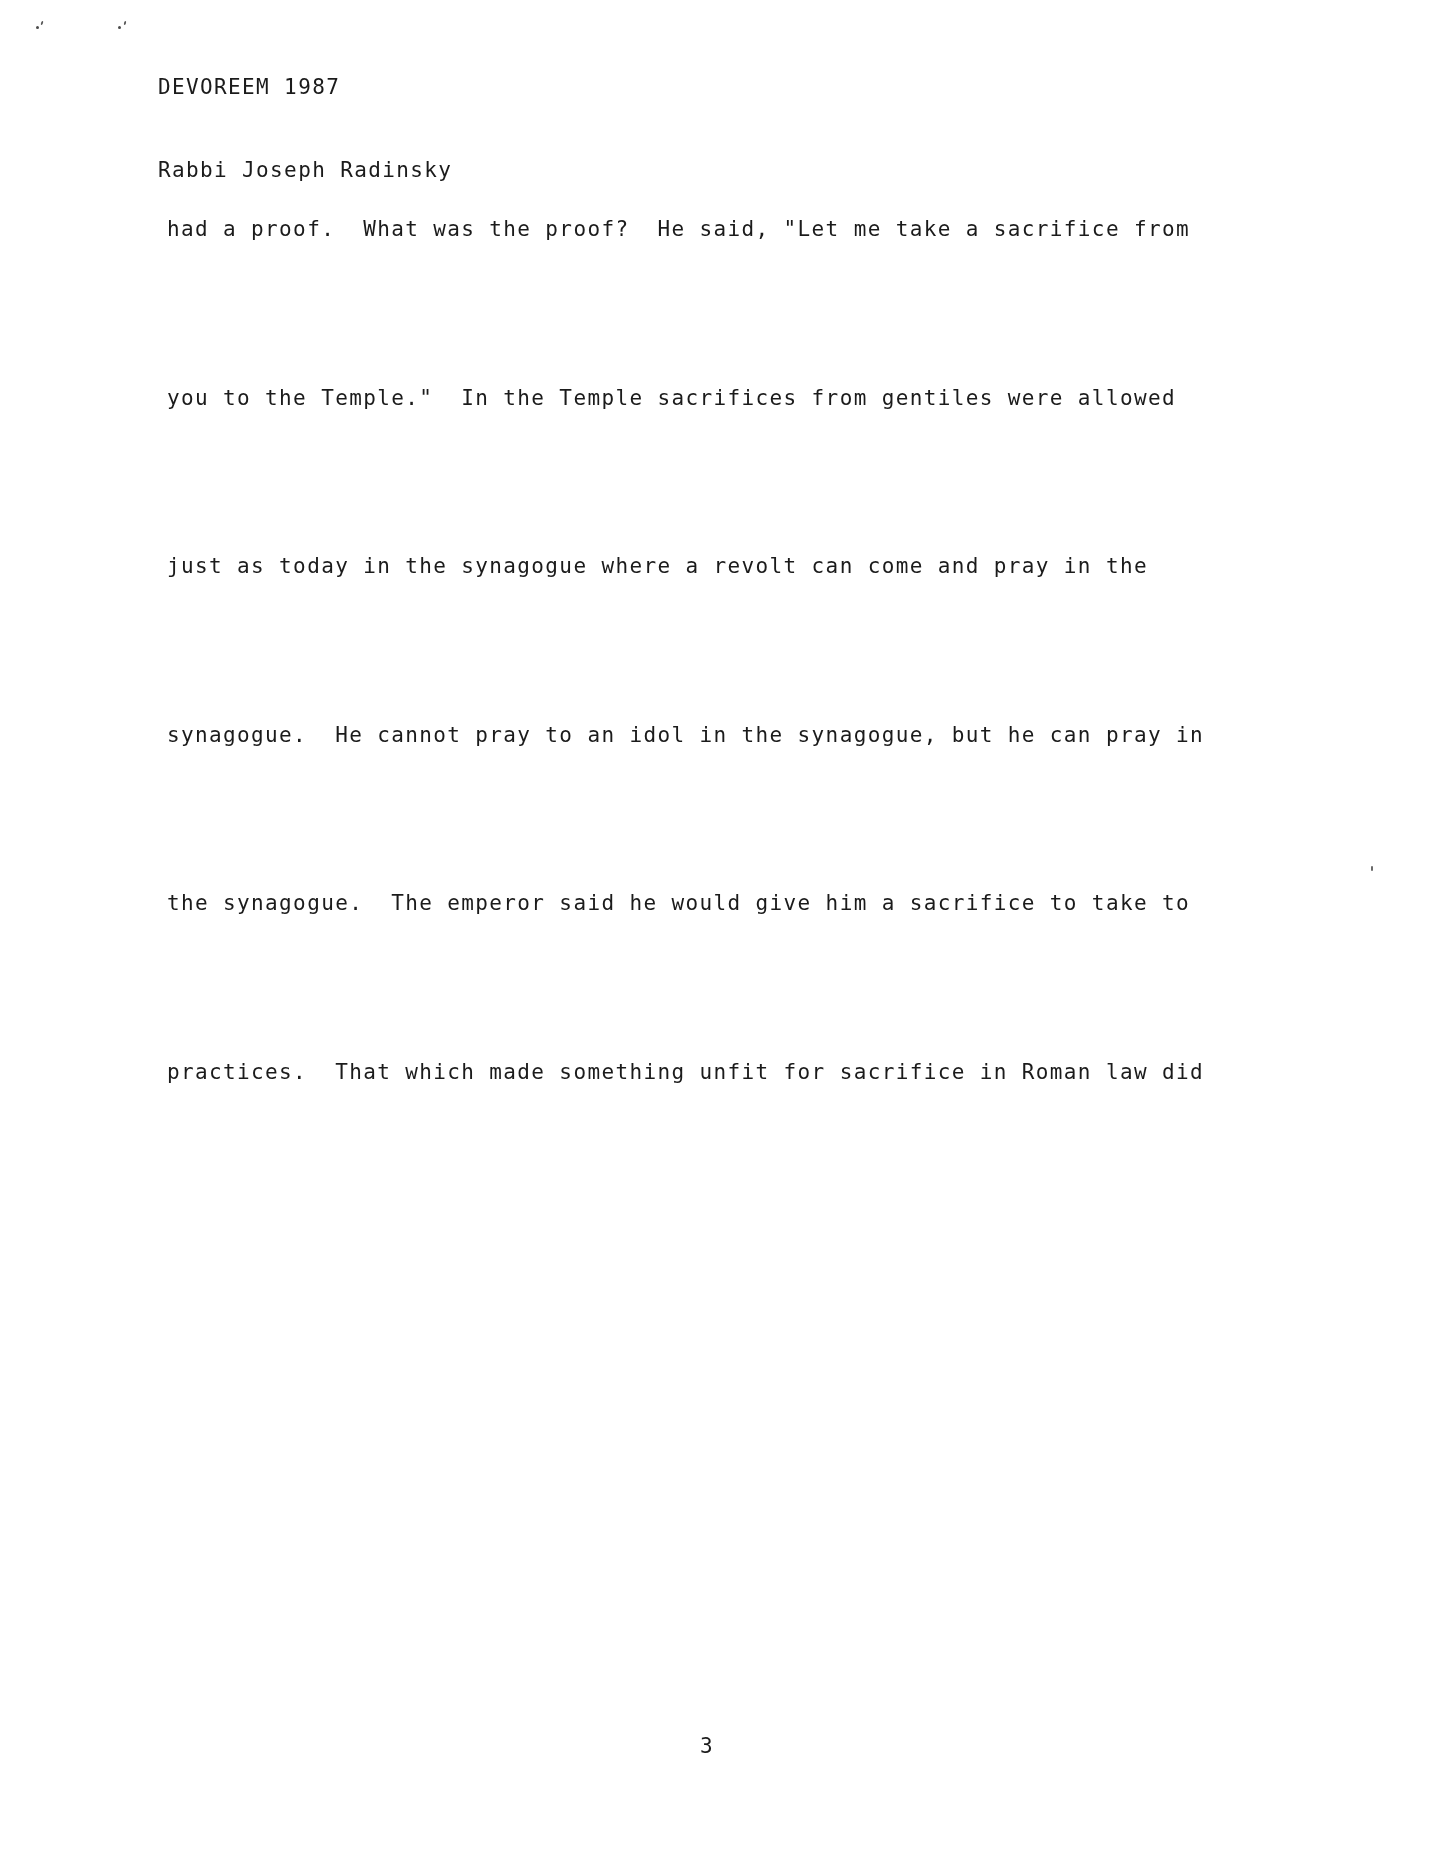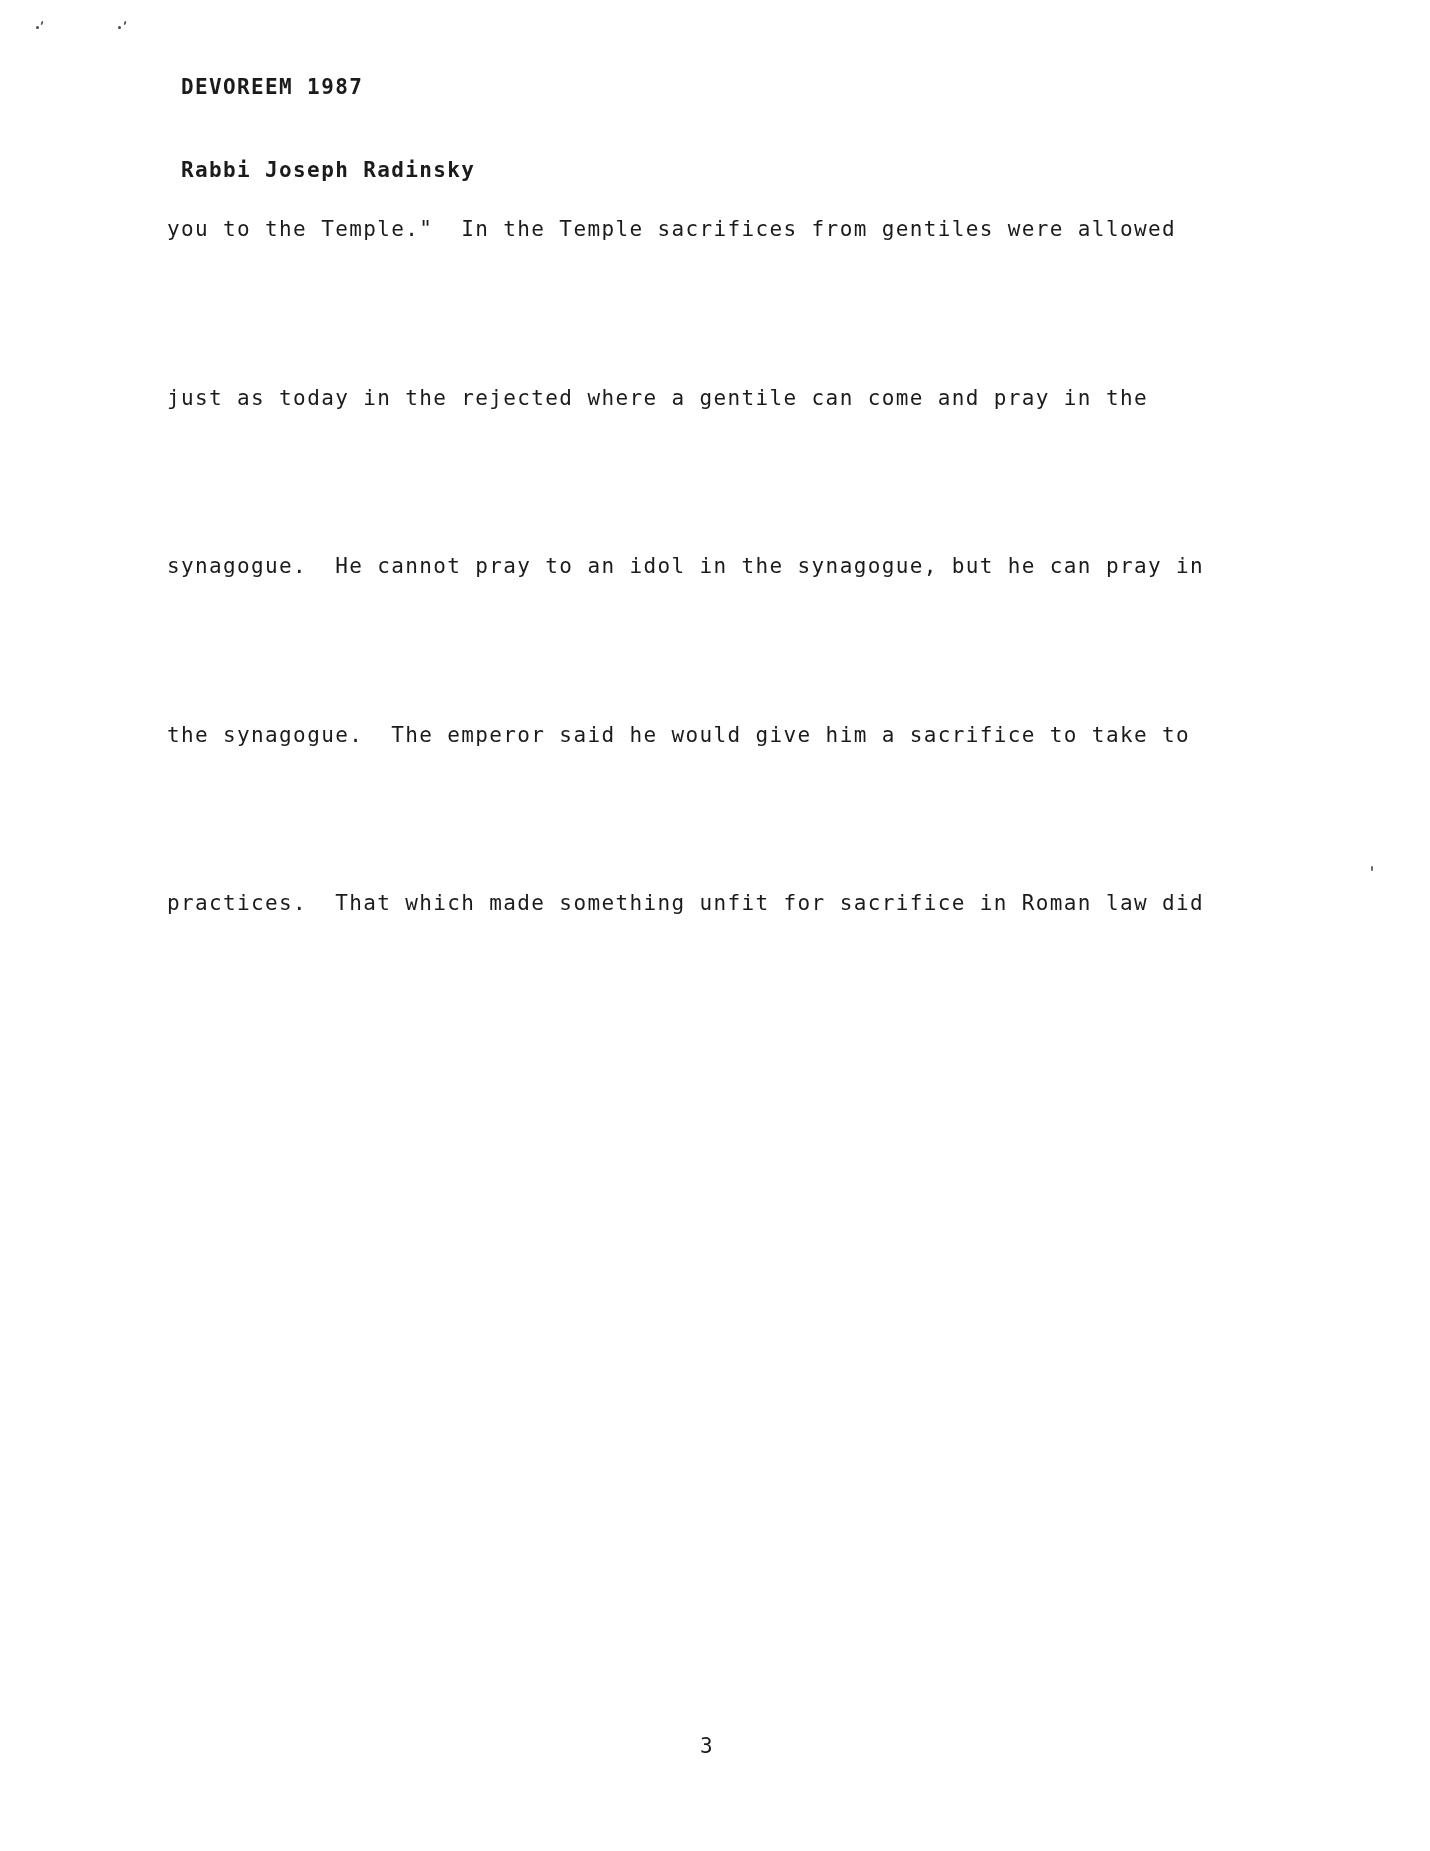--- a/index.html
+++ b/index.html
@@ -11,27 +11,26 @@
     position: relative;
     width: 1430px;
     height: 1851px;
     background: #ffffff;
     overflow: hidden;
     font-family: "DejaVu Sans Mono", "Liberation Mono", monospace;
     color: #1b1b1b;
   }
   .header-block {
     position: absolute;
-    left: 181px;
+    left: 158px;
     top: 19px;
     font-size: 21px;
     line-height: 27.5px;
     letter-spacing: 1.37px;
     white-space: pre;
-    font-weight: bold;
   }
   .body-text {
     position: absolute;
     left: 167px;
     top: 89px;
     font-size: 21px;
     line-height: 56.15px;
     letter-spacing: 1.37px;
     white-space: pre;
   }
@@ -67,22 +66,23 @@
   <span class="speck speck-b1"></span>
   <span class="speck speck-b2"></span>
   <span class="speck speck-c"></span>
 
   <div class="header-block">
     <div>DEVOREEM 1987</div>
     <div>Rabbi Joseph Radinsky</div>
   </div>
 
   <div class="body-text">
+    <div class="line">had a proof.  What was the proof?  He said, "Let me take a sacrifice from</div>
     <div class="line">you to the Temple."  In the Temple sacrifices from gentiles were allowed</div>
-    <div class="line">just as today in the rejected where a gentile can come and pray in the</div>
+    <div class="line">just as today in the synagogue where a revolt can come and pray in the</div>
     <div class="line">synagogue.  He cannot pray to an idol in the synagogue, but he can pray in</div>
     <div class="line">the synagogue.  The emperor said he would give him a sacrifice to take to</div>
     <div class="line">practices.  That which made something unfit for sacrifice in Roman law did</div>
     
     
     
     
     
     
     

